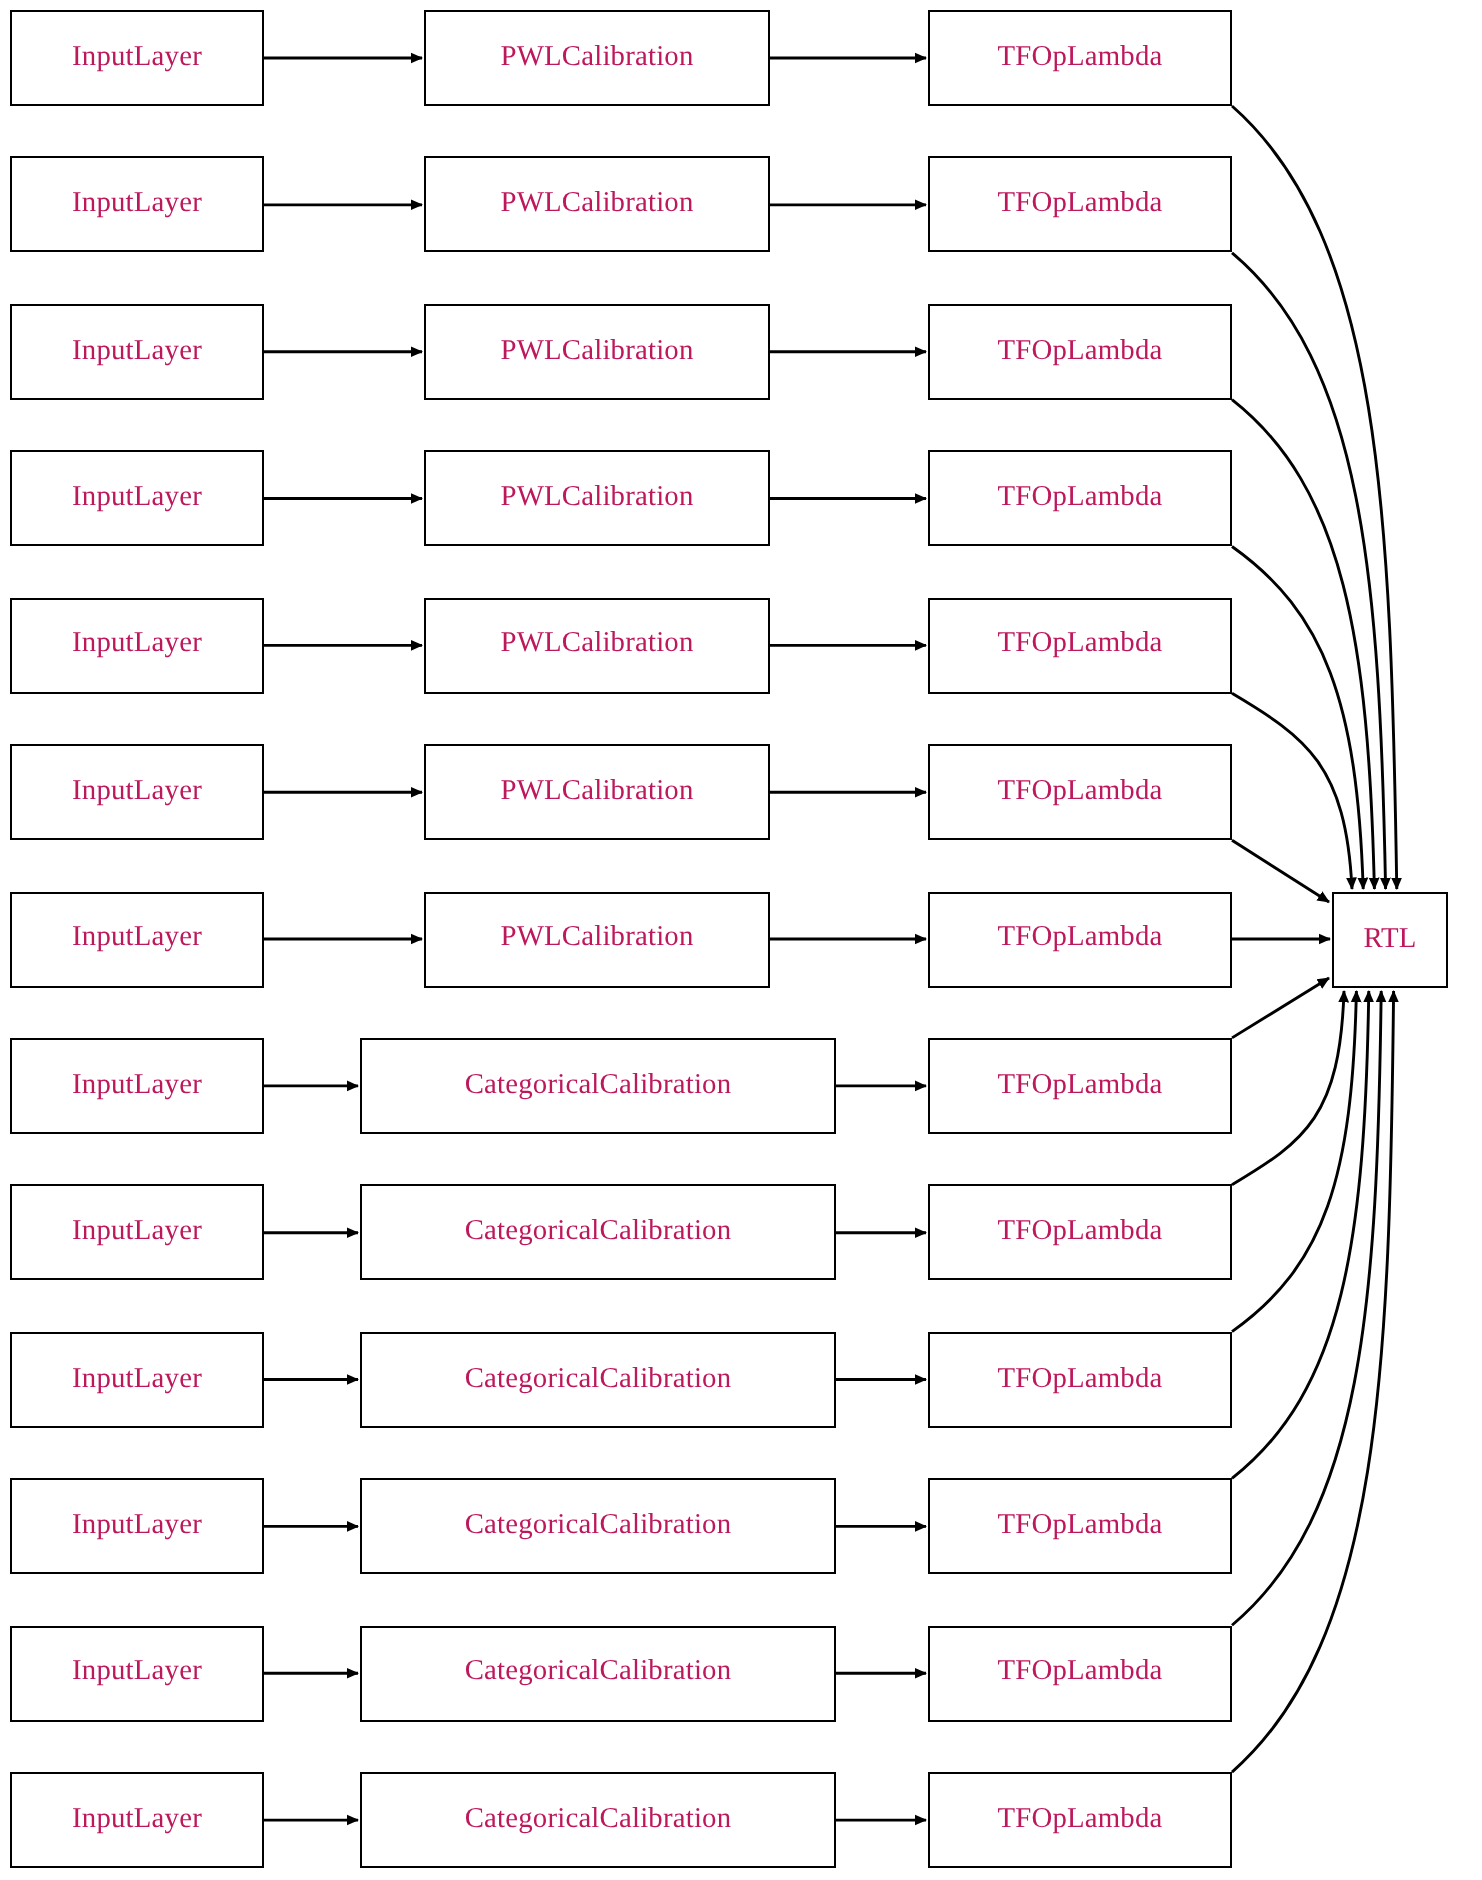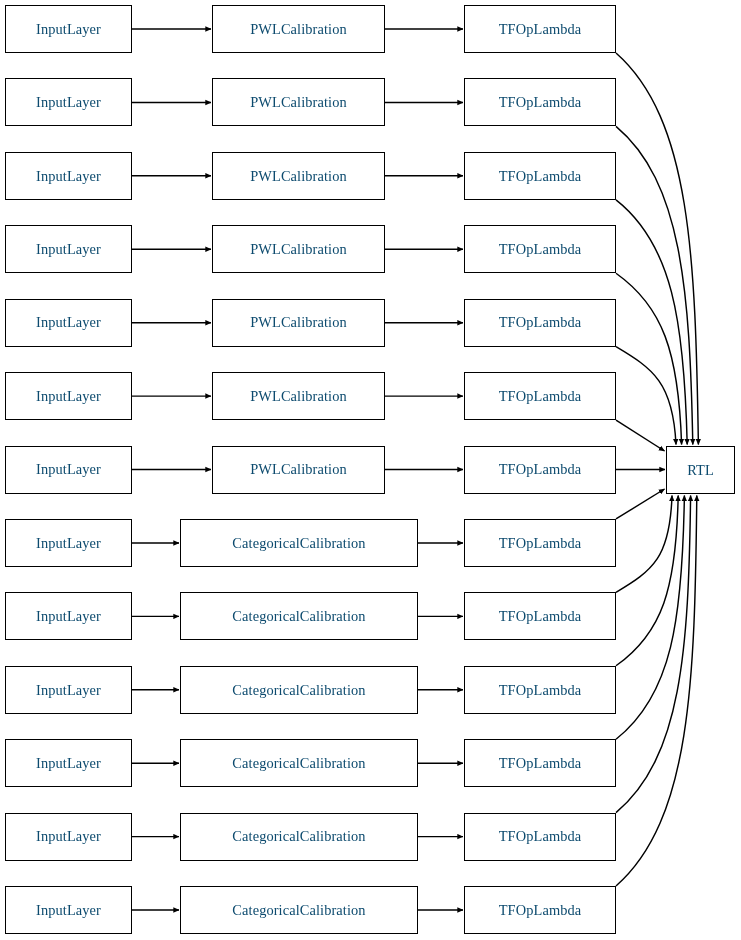--- a/index.html
+++ b/index.html
@@ -31,21 +31,21 @@
     display: block;
   }
   .gv-node {
     position: absolute;
     box-sizing: border-box;
     border: 1px solid #000000;
     background: #ffffff;
     display: flex;
     align-items: center;
     justify-content: center;
-    color: #0c4a6e;
+    color: #be185d;
     font-family: "Liberation Serif", "DejaVu Serif", serif;
     font-size: 14.4px;
     line-height: 1;
     white-space: nowrap;
     letter-spacing: 0.1px;
     z-index: 2;
   }
   .gv-node .gv-label {
     display: block;
     transform: translateY(-0.5px);
@@ -215,17 +215,17 @@
       </div>
       <div class="gv-node" style="left: 5px; top: 886.04px; width: 127px; height: 48px;">
         <span class="gv-label">InputLayer</span>
       </div>
       <div class="gv-node" style="left: 180px; top: 886.04px; width: 238px; height: 48px;">
         <span class="gv-label">CategoricalCalibration</span>
       </div>
       <div class="gv-node" style="left: 464px; top: 886.04px; width: 152px; height: 48px;">
         <span class="gv-label">TFOpLambda</span>
       </div>
-      <div class="gv-node" style="left: 666px; top: 446px; width: 69px; height: 48px;">
+      <div class="gv-node" style="left: 666px; top: 446px; width: 58px; height: 48px;">
         <span class="gv-label">RTL</span>
       </div>
     </div>
 </div>
 
 </body></html>

